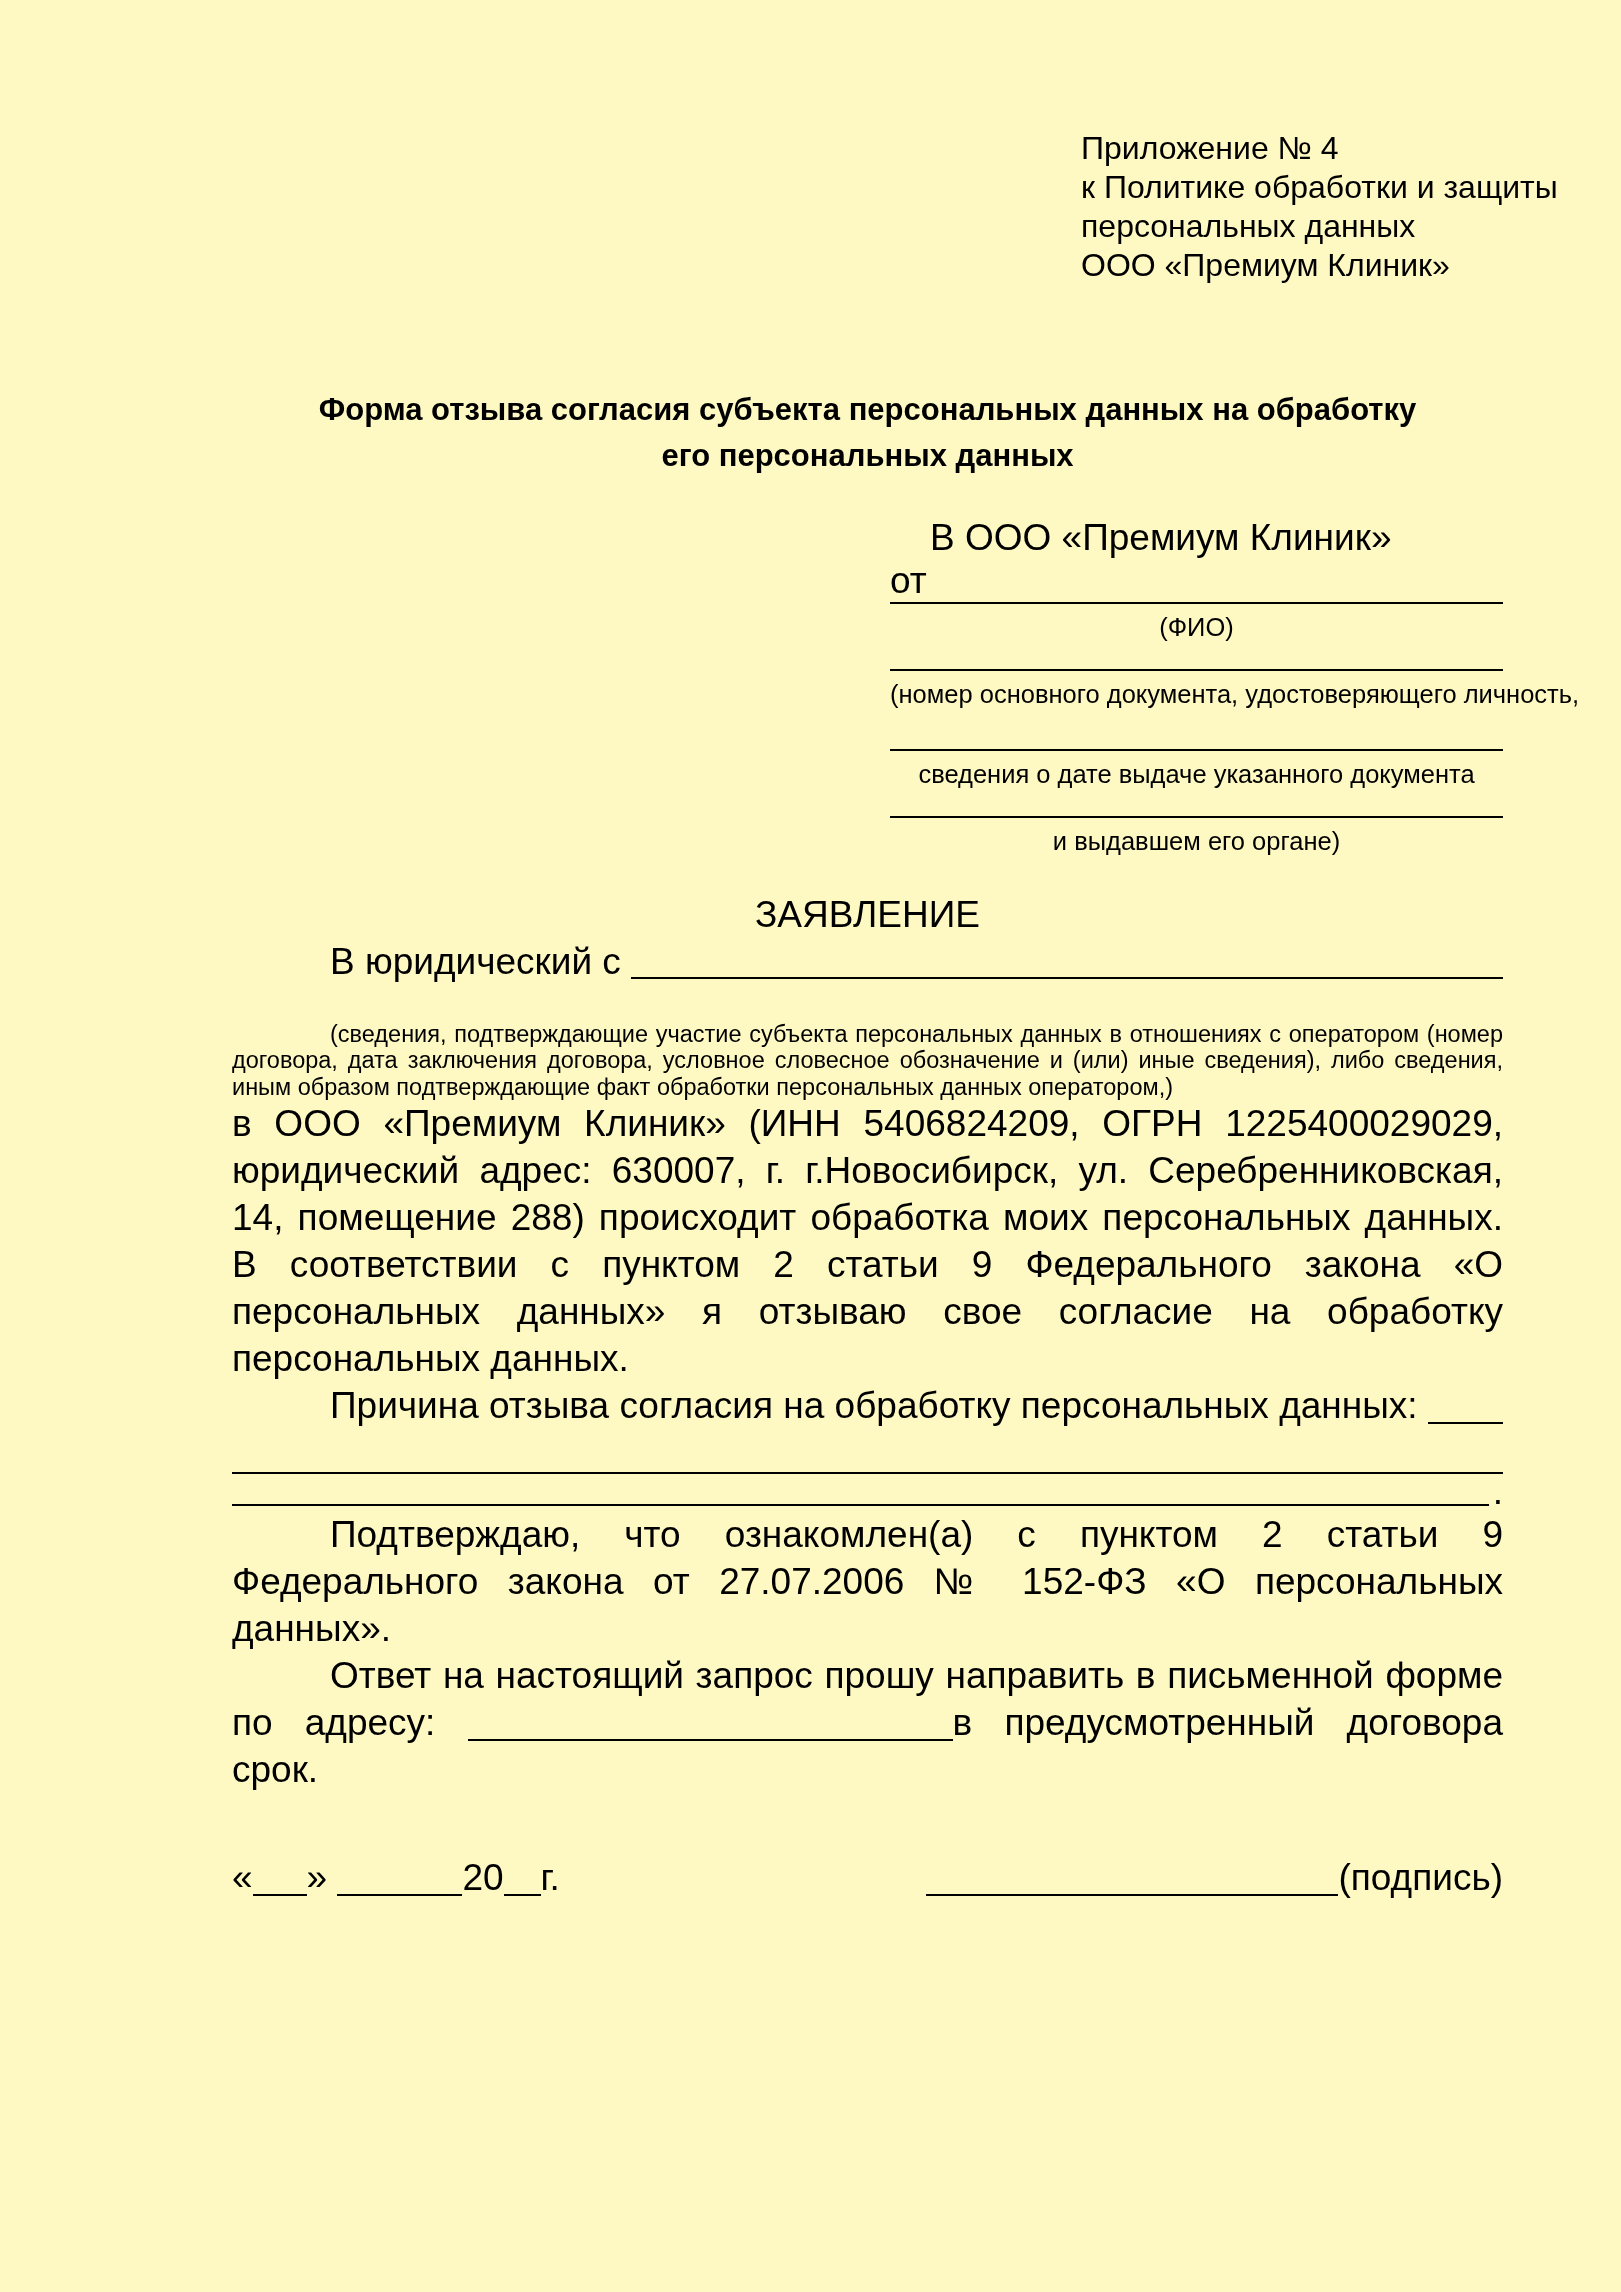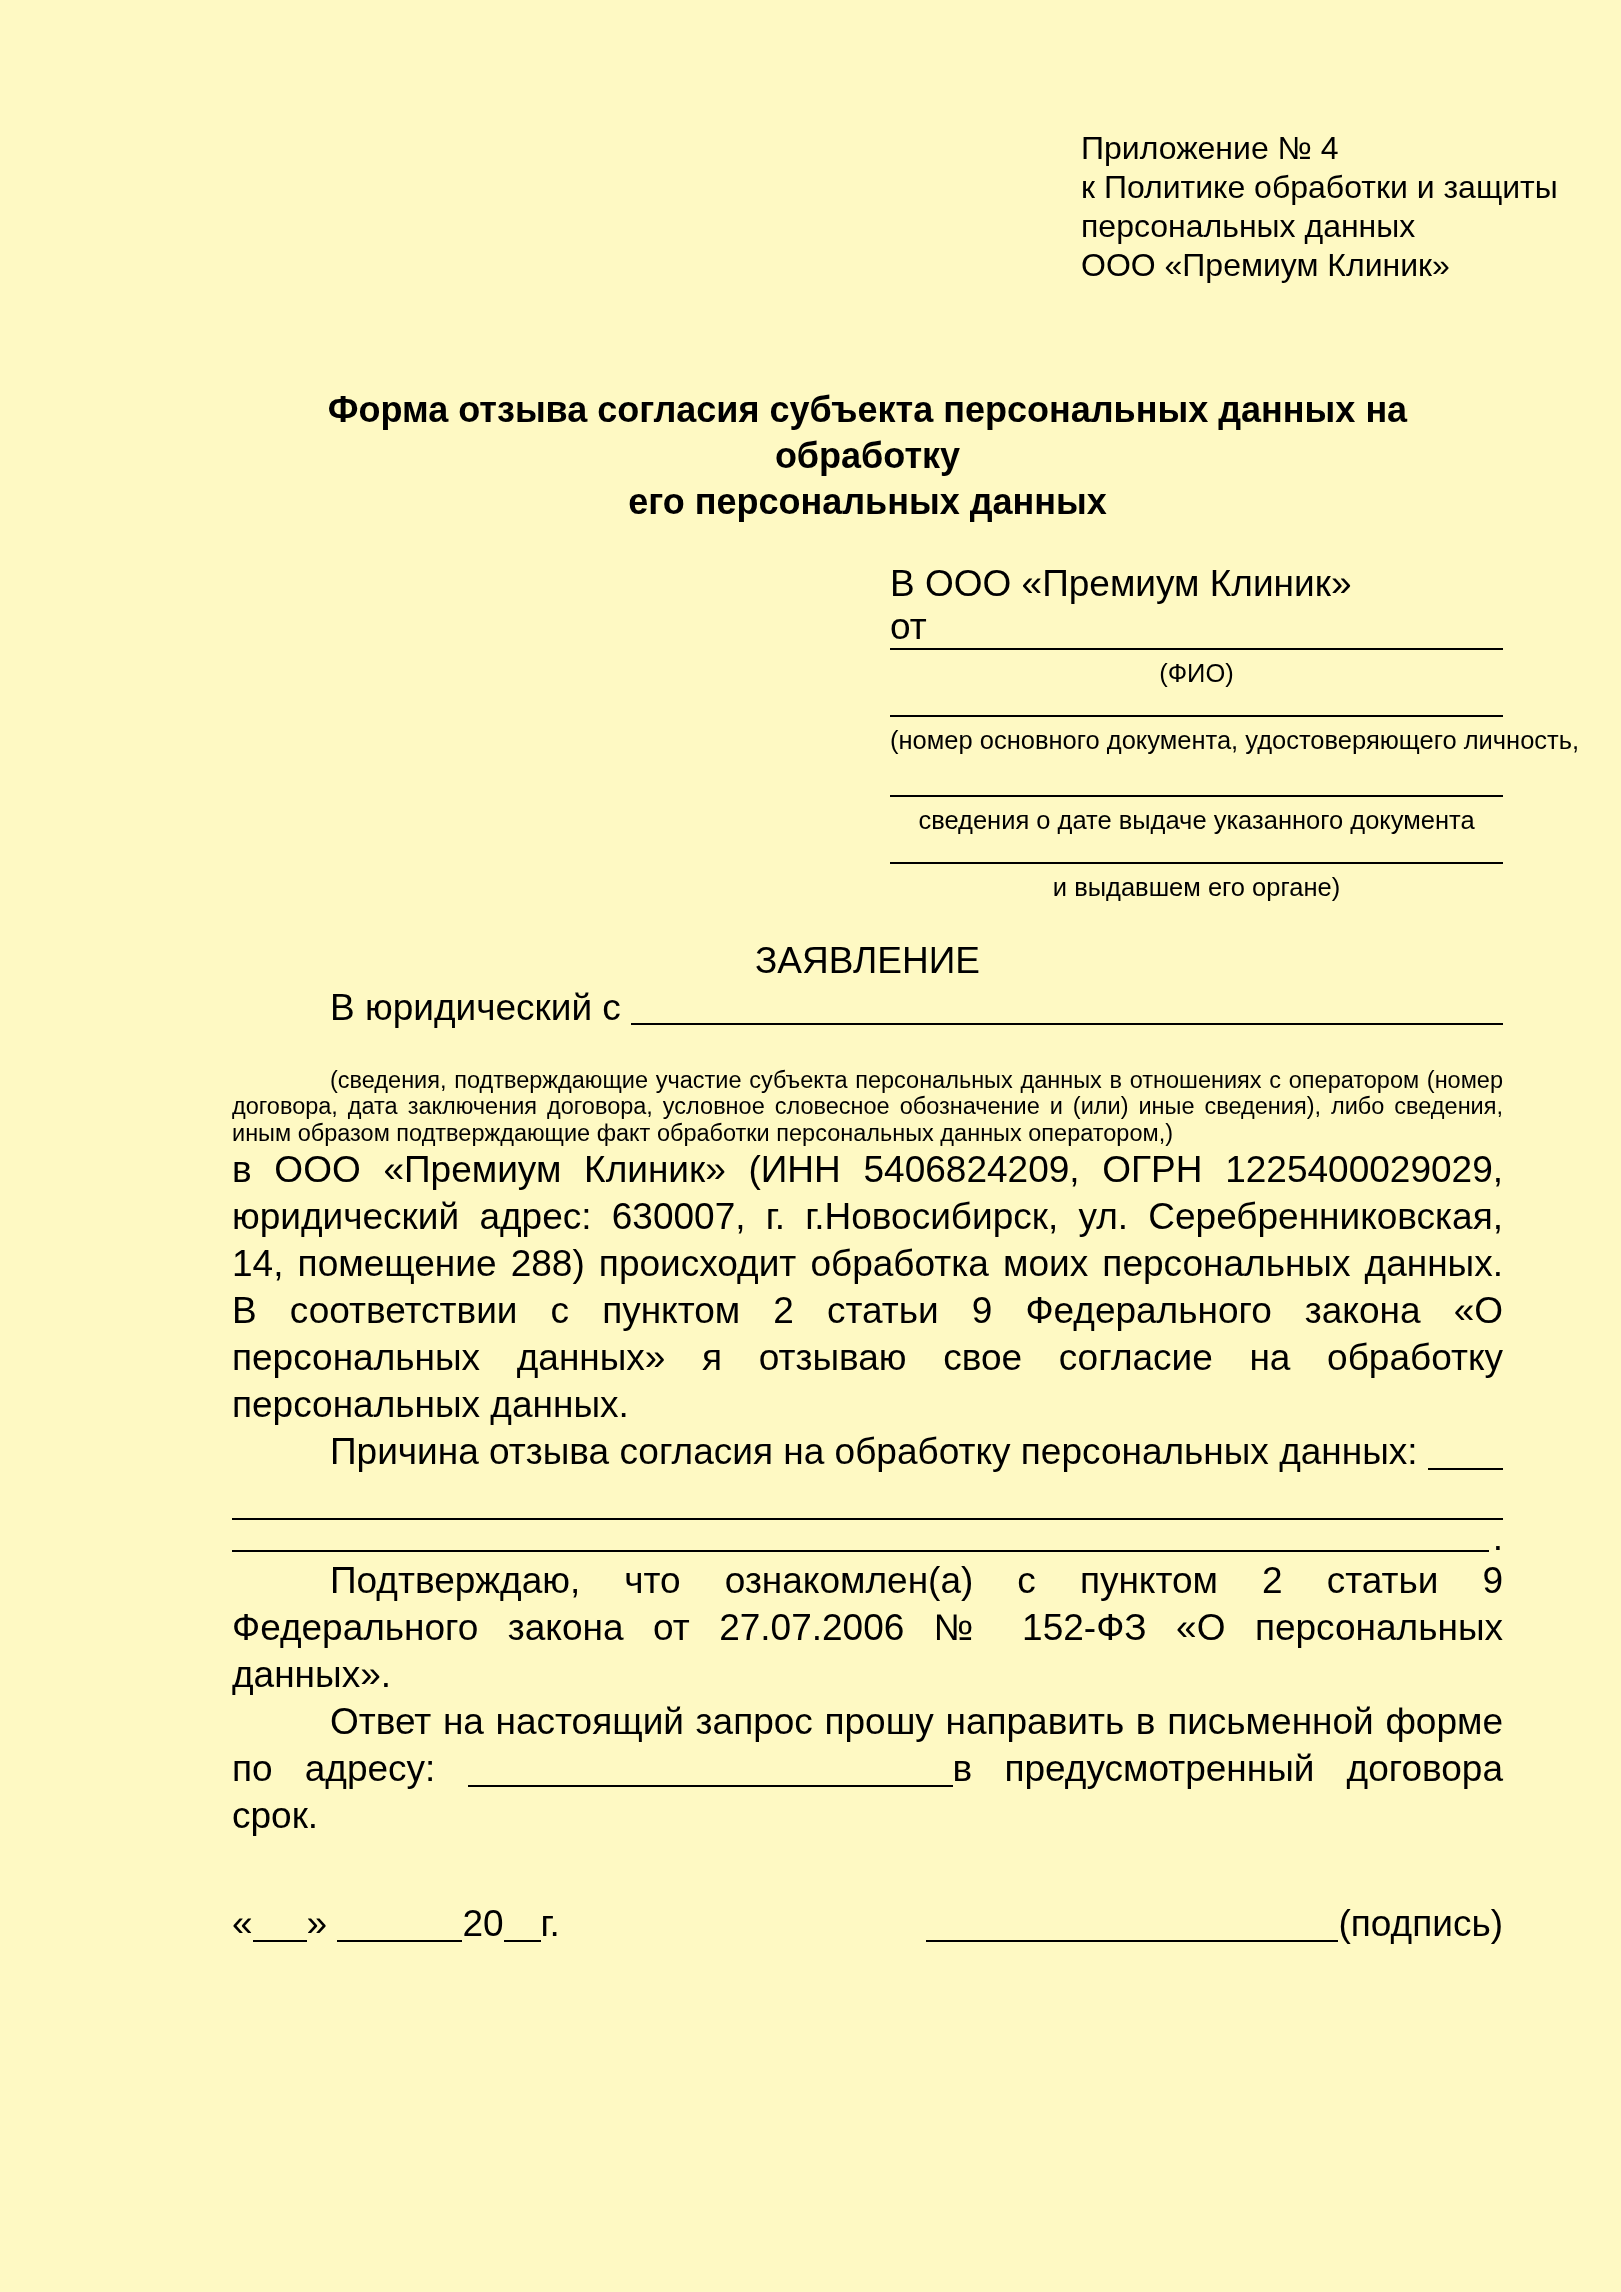--- a/index.html
+++ b/index.html
@@ -24,27 +24,27 @@
     font-size:32px;
     line-height:39px;
     white-space:nowrap;
   }
 
   
   .doc-title {
     margin-top:102px;
     text-align:center;
     font-weight:bold;
-    font-size:36px;
+    font-size:31px;
     line-height:46px;
   }
 
   
   .addressee { margin-top:35px; margin-left:658px; }
-  .addr-to   { line-height:47px; white-space:nowrap; }
+  .addr-to   { line-height:47px; white-space:nowrap;margin-left:40px; }
   .addr-from { line-height:39px; }
   .blank-rule { border-bottom:2.9px solid #000; }
   .rule-h0  { height:2px; }
   .rule-h28 { height:27.4px; }
   .rule-h41 { height:40px; }
   .rule-h27 { height:26.5px; }
   .field-caption {
     text-align:center;
     font-size:25.5px;
     line-height:29px;

